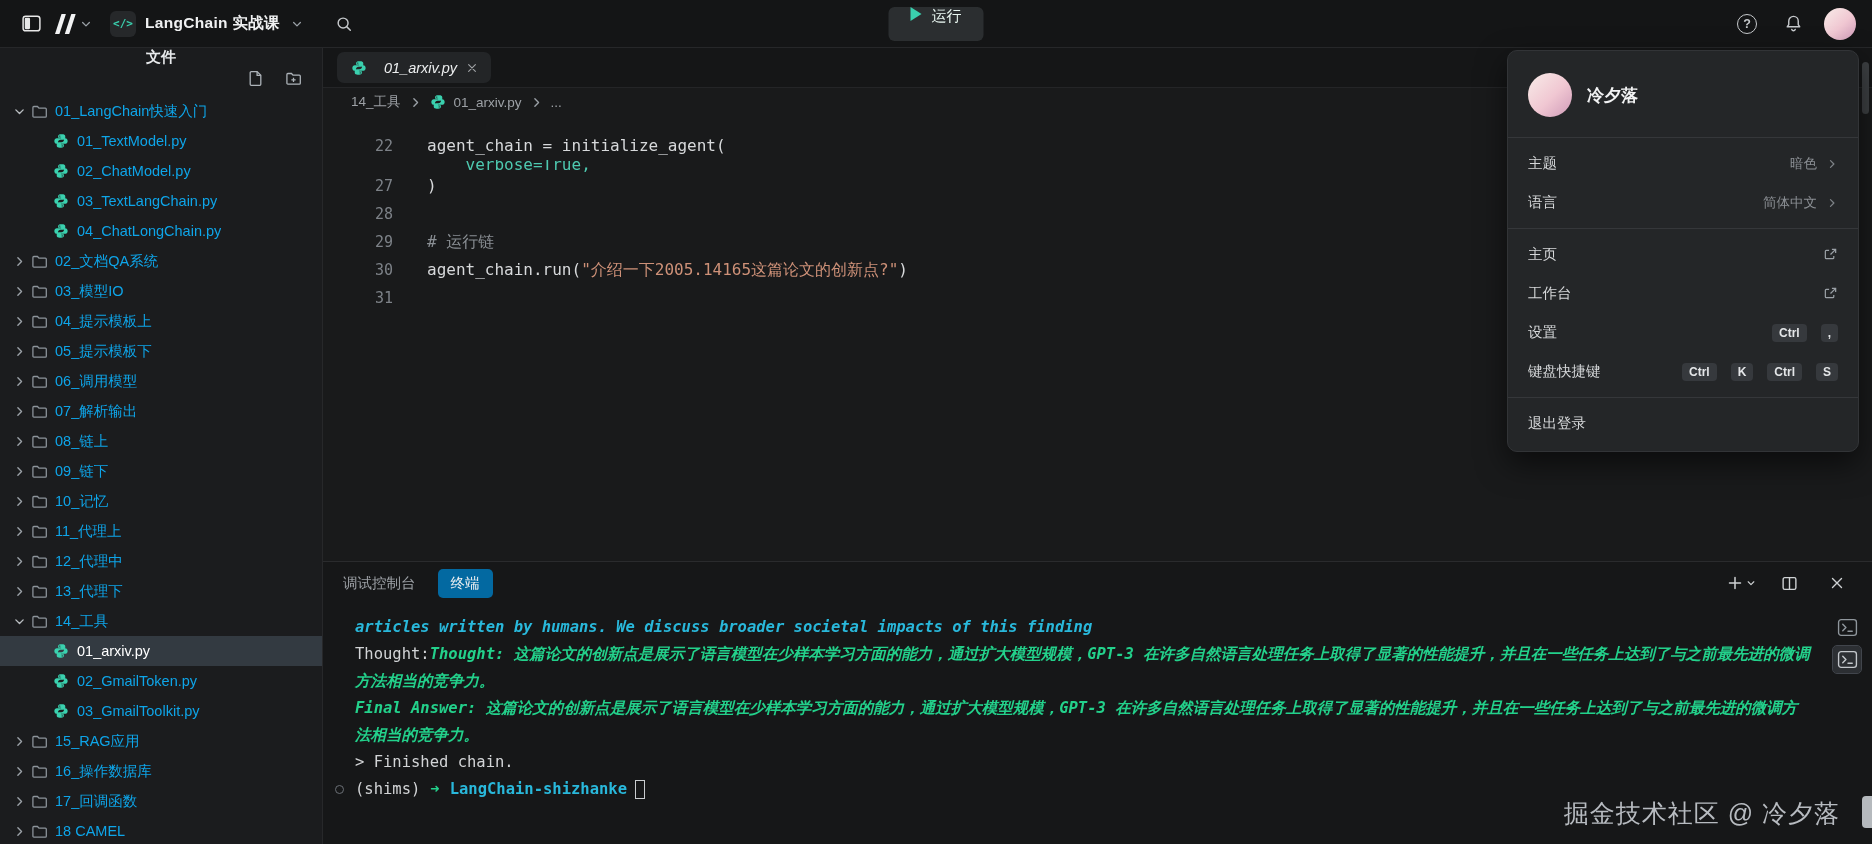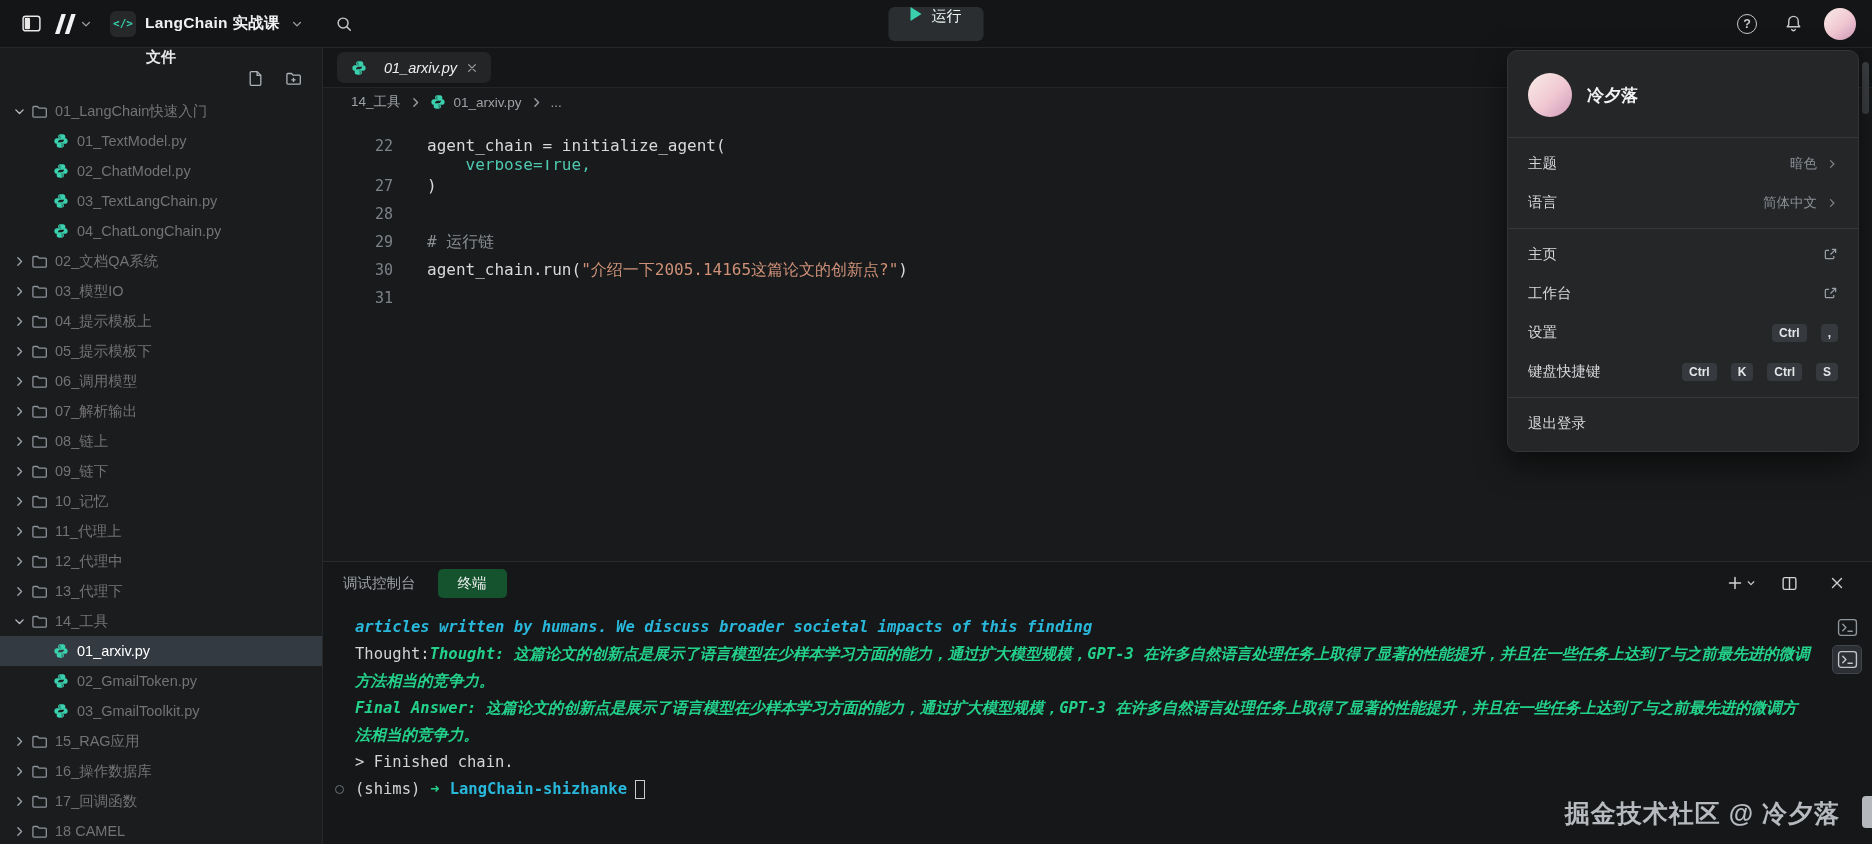--- a/index.html
+++ b/index.html
@@ -30,21 +30,21 @@
   .avatar{width:32px;height:32px;border-radius:50%;
     background:linear-gradient(135deg,#f8ece8 0%,#f0c7d2 55%,#cf9ab8 100%);cursor:pointer;}
 
   
   .sidebar{position:absolute;top:48px;left:0;width:323px;bottom:0;background:#1b1c1e;
     border-right:1px solid #27282a;overflow:hidden;z-index:10;}
   .sb-header{height:48px;display:flex;align-items:center;padding:0 18px;flex-direction:column;}
   .sb-title{font-size:15px;font-weight:700;color:#e8eaec;}
   .sb-actions{margin-left:auto;display:flex;gap:16px;}
   .sb-actions .tb-icon{width:22px;height:22px;}
-  .tree-row{height:30px;display:flex;align-items:center;font-size:14.5px;color:#737373;
+  .tree-row{height:30px;display:flex;align-items:center;font-size:14.5px;color:#0ea5e9;
     cursor:pointer;padding-left:12px;white-space:nowrap;}
   .tree-row.lvl1{padding-left:52px;}
   .tree-row.selected{background:#333a41;color:#ffffff;}
   .t-icon{display:inline-flex;align-items:center;justify-content:center;width:18px;margin-right:7px;flex:none;}
   .t-icon.chev{width:15px;margin-right:3px;}
   .t-label{overflow:hidden;text-overflow:ellipsis;}
 
   
   .editor{position:absolute;top:48px;left:323px;right:0;bottom:283px;background:#191a1b;overflow:hidden;}
   .tabbar{height:40px;background:#151617;border-bottom:1px solid #242527;display:flex;
@@ -69,21 +69,21 @@
   .tok-comment{color:#8a8f94;}
   .tok-teal{color:#4ec9b0;}
   .editor-scrollthumb{position:absolute;top:62px;right:3px;width:7px;height:52px;
     background:#3d4043;border-radius:4px;z-index:20;cursor:pointer;}
 
   
   .panel{position:absolute;left:323px;right:0;bottom:0;height:283px;background:#161718;
     border-top:1px solid #2a2b2d;z-index:10;}
   .panel-header{height:42px;display:flex;align-items:center;padding:0 20px;gap:22px;}
   .panel-tab{font-size:14.5px;color:#9da1a6;cursor:pointer;}
-  .panel-tab.active{background:#14532d;color:#f0f1f2;padding:5px 20px;border-radius:5px;}
+  .panel-tab.active{background:#0369a1;color:#f0f1f2;padding:5px 13px;border-radius:5px;}
   .panel-actions{margin-left:auto;display:flex;align-items:center;gap:18px;}
   .pa-group{display:flex;align-items:center;gap:3px;cursor:pointer;}
   .panel-body{position:absolute;top:42px;left:0;right:48px;bottom:0;padding:10px 12px 0 32px;
     font-family:"DejaVu Sans Mono",monospace;font-size:15.5px;line-height:27px;overflow:hidden;}
   .term-line{white-space:pre-wrap;}
   .t-cyan-italic{color:#29b8db;font-style:italic;font-weight:600;}
   .t-green-italic{color:#23d18b;font-style:italic;font-weight:600;}
   .t-plain{color:#d2d4d6;}
   .prompt-row{display:flex;align-items:center;white-space:pre;}
   .prompt-marker{width:9px;height:9px;border:1.5px solid #6a6f75;border-radius:50%;
@@ -91,21 +91,21 @@
   .p-venv{color:#d2d4d6;}
   .p-arrow{color:#23d18b;font-weight:bold;margin:0 10px;}
   .p-dir{color:#29b8db;font-weight:bold;}
   .cursor{display:inline-block;width:10px;height:19px;border:1.3px solid #c9cccf;margin-left:8px;}
   .term-rail{position:absolute;top:52px;right:7px;width:36px;display:flex;flex-direction:column;
     gap:5px;align-items:center;z-index:12;}
   .rail-btn{width:28px;height:27px;display:flex;align-items:center;justify-content:center;
     border-radius:4px;cursor:pointer;}
   .rail-btn.active{background:#2c2f33;outline:1px solid #41454c;}
   .watermark{position:absolute;right:32px;bottom:14px;font-size:25px;color:#b7bbc0;
-    letter-spacing:1px;font-weight:700;z-index:5;margin-left:12px;}
+    letter-spacing:1px;font-weight:400;z-index:5;margin-left:12px;}
   .wm-badge{position:absolute;right:-4px;bottom:16px;width:14px;height:32px;
     background:#b5b9bd;border-radius:4px;z-index:5;}
 
   
   .user-menu{position:absolute;top:50px;left:1507px;width:352px;background:#242628;
     border:1px solid #323437;border-radius:10px;box-shadow:0 12px 30px rgba(0,0,0,.55);
     z-index:60;padding:6px 0 8px;}
   .um-header{display:flex;align-items:center;gap:15px;padding:16px 20px 14px;}
   .um-avatar{width:44px;height:44px;border-radius:50%;
     background:linear-gradient(135deg,#f8ece8 0%,#f0c7d2 55%,#cf9ab8 100%);}

